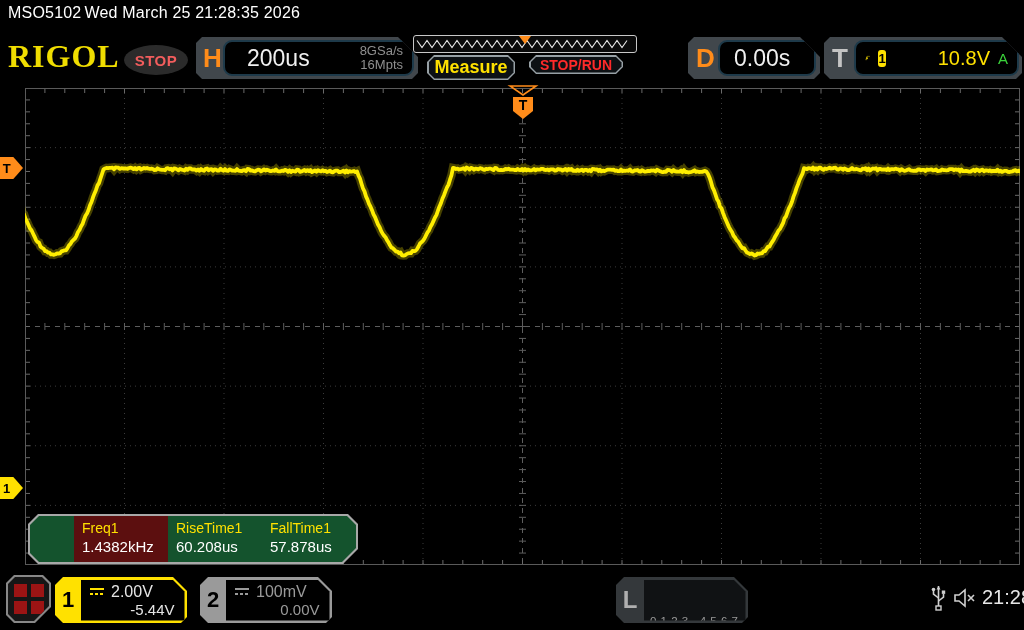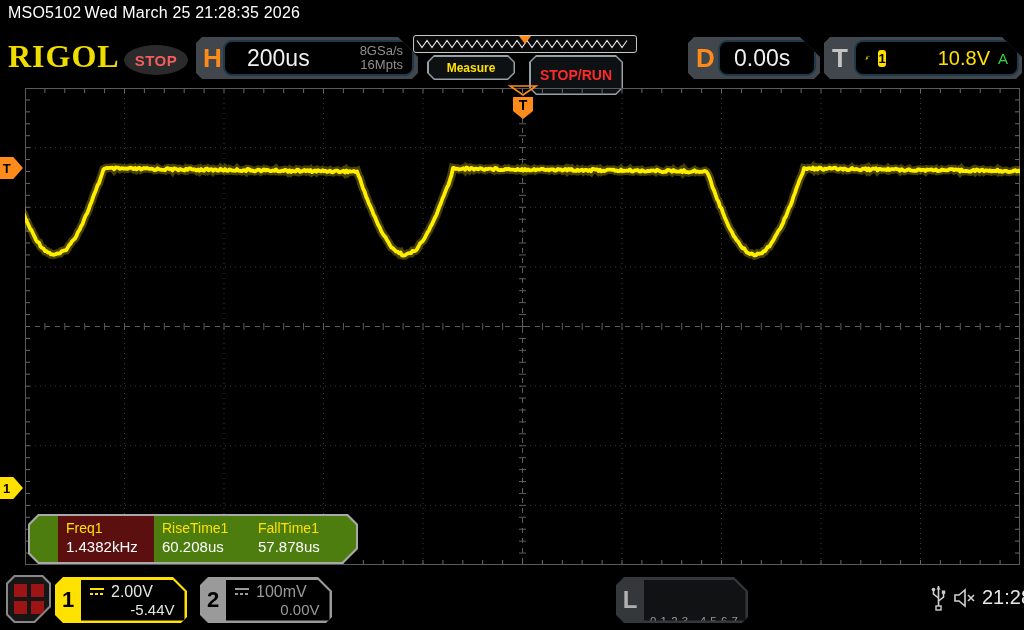--- a/index.html
+++ b/index.html
@@ -32,39 +32,39 @@
   .mem-tri { position:absolute; left:calc(50% - 6px); top:0; width:0; height:0;
              border-left:6px solid transparent; border-right:6px solid transparent;
              border-top:8px solid #ff8c1a; }
   .chamfer-out { background:#97a0a5;
       clip-path: polygon(7px 0, calc(100% - 7px) 0, 100% 7px, 100% calc(100% - 7px),
                  calc(100% - 7px) 100%, 7px 100%, 0 calc(100% - 7px), 0 7px); }
   .chamfer-in { position:absolute; left:1.5px; top:1.5px; right:1.5px; bottom:1.5px;
       background:#0d1114; display:flex; align-items:center; justify-content:center;
       clip-path: polygon(6px 0, calc(100% - 6px) 0, 100% 6px, 100% calc(100% - 6px),
                  calc(100% - 6px) 100%, 6px 100%, 0 calc(100% - 6px), 0 6px); }
-  .btn-measure-label { color:#ffe100; font-weight:bold; font-size:12px; }
+  .btn-measure-label { color:#ffe100; font-weight:bold; font-size:18px; }
   .btn-stoprun-label { color:#ff2a2a; font-weight:bold; font-size:14px; }
   .t-letter { color:#c4c4c4; }
   .trg-badge { background:#ffe100; color:#000; font-weight:bold; font-size:13px;
                width:17px; height:17px; border-radius:3px; text-align:center; line-height:17px; }
   .trg-level { color:#ffe100; font-size:20px;margin-left:44px; }
   .trg-mode { color:#3ad23a; font-size:15px; margin-left:auto; }
 
   
   .pent { width:23px; height:22px; display:flex; align-items:center;
           clip-path: polygon(0 0, 58% 0, 100% 50%, 58% 100%, 0 100%); }
   .pent span { width:58%; text-align:center; color:#000; font-weight:bold; font-size:13px; }
 
   
   .meas-out { left:28px; top:514px; width:330px; height:50px; background:#a8a8a8;
       clip-path: polygon(10px 0, calc(100% - 10px) 0, 100% 10px, 100% calc(100% - 15px),
                  calc(100% - 15px) 100%, 10px 100%, 0 calc(100% - 10px), 0 10px); }
-  .meas-in { position:absolute; left:2px; top:2px; right:2px; bottom:2px; background:#4d7c0f;
-      display:flex; padding-left:28px;
+  .meas-in { position:absolute; left:2px; top:2px; right:2px; bottom:2px; background:#14532d;
+      display:flex; padding-left:44px;
       clip-path: polygon(9px 0, calc(100% - 9px) 0, 100% 9px, 100% calc(100% - 14px),
                  calc(100% - 14px) 100%, 9px 100%, 0 calc(100% - 9px), 0 9px); }
   .meas-item { width:96px; padding:4px 0 0 8px; }
   .meas-item.sel { background:#5c0f0f; }
   .meas-label { color:#ffe100; font-size:14px; }
   .meas-value { color:#fff; font-size:15px; margin-top:2px; }
 
   
   .menu-btn { left:6px; top:575px; width:45px; height:48px; background:#888;
       clip-path: polygon(8px 0, calc(100% - 8px) 0, 100% 8px, 100% calc(100% - 16px),
@@ -128,21 +128,21 @@
     </svg>
   <div class="mem-tri"></div>
 </div>
 
 <div class="abs chamfer-out" style="left:427px; top:55px; width:88px; height:25px;">
   <div class="chamfer-in">
       <span class="btn-measure-label">Measure</span>
     </div>
 </div>
 
-<div class="abs chamfer-out" style="left:529px; top:55px; width:94px; height:40px;">
+<div class="abs chamfer-out" style="left:529px; top:55px; width:94px; height:19px;">
   <div class="chamfer-in">
       <span class="btn-stoprun-label">STOP/RUN</span>
     </div>
 </div>
 
 <div class="abs hdrbox" style="left:688px; top:37px; width:132px; height:42px;">
   <span class="abs hdr-letter" style="left:8px;">D</span>
   <div class="innerbox" style="left:30px; right:4px;">
     <span class="tb-main" style="padding-left:14px;">0.00s</span>
   </div>

